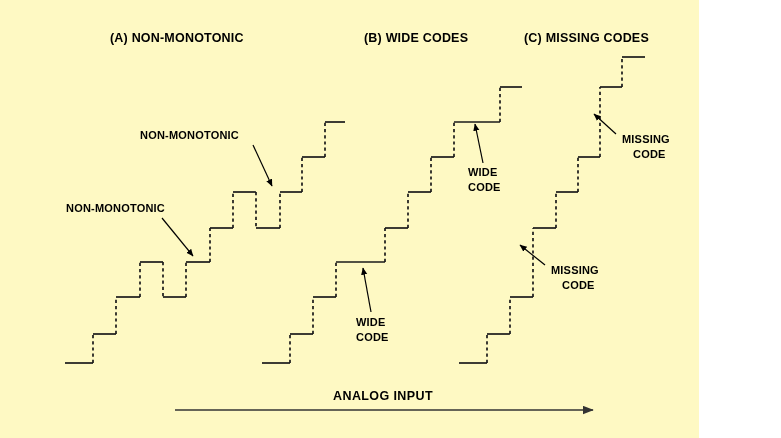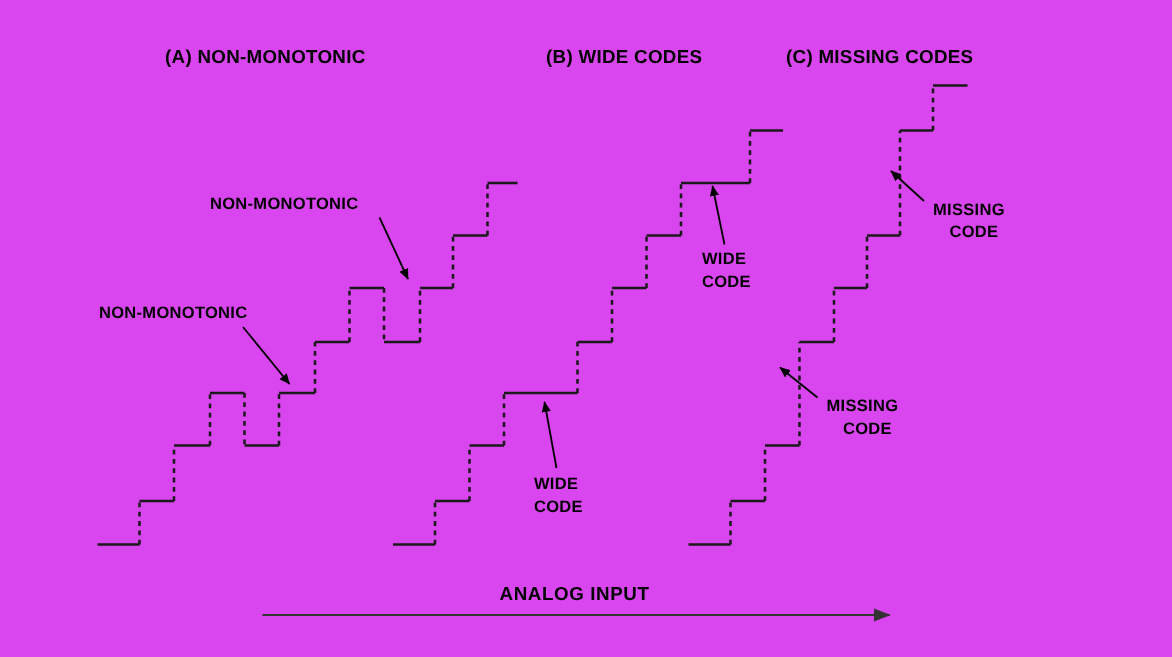--- a/index.html
+++ b/index.html
@@ -1,18 +1,18 @@
 <!DOCTYPE html>
 <html><head>
 <meta charset="utf-8">
 <style>
   html,body{margin:0;padding:0;background:#ffffff;}
   body{width:781px;height:438px;overflow:hidden;
        font-family:"Liberation Sans",sans-serif;}
-  #figure{position:relative;width:781px;height:438px;background:#d946ef;}
+  #figure{position:relative;width:699px;height:438px;background:#fef9c3;}
   svg{display:block;width:781px;height:438px;}
   .panel-title{font-family:"Liberation Sans",sans-serif;font-size:12.5px;
                font-weight:bold;fill:#000;letter-spacing:.2px;}
   .anno-label{font-family:"Liberation Sans",sans-serif;font-size:11px;
               font-weight:bold;fill:#000;letter-spacing:.2px;}
   .axis-label{font-family:"Liberation Sans",sans-serif;font-size:12.5px;
               font-weight:bold;fill:#000;letter-spacing:.4px;}
   .tread{stroke:#1a1a1a;stroke-width:1.7;fill:none;stroke-linecap:butt;}
   .riser{stroke:#1a1a1a;stroke-width:1.7;fill:none;
          stroke-dasharray:3.2 3.0;stroke-linecap:butt;}

